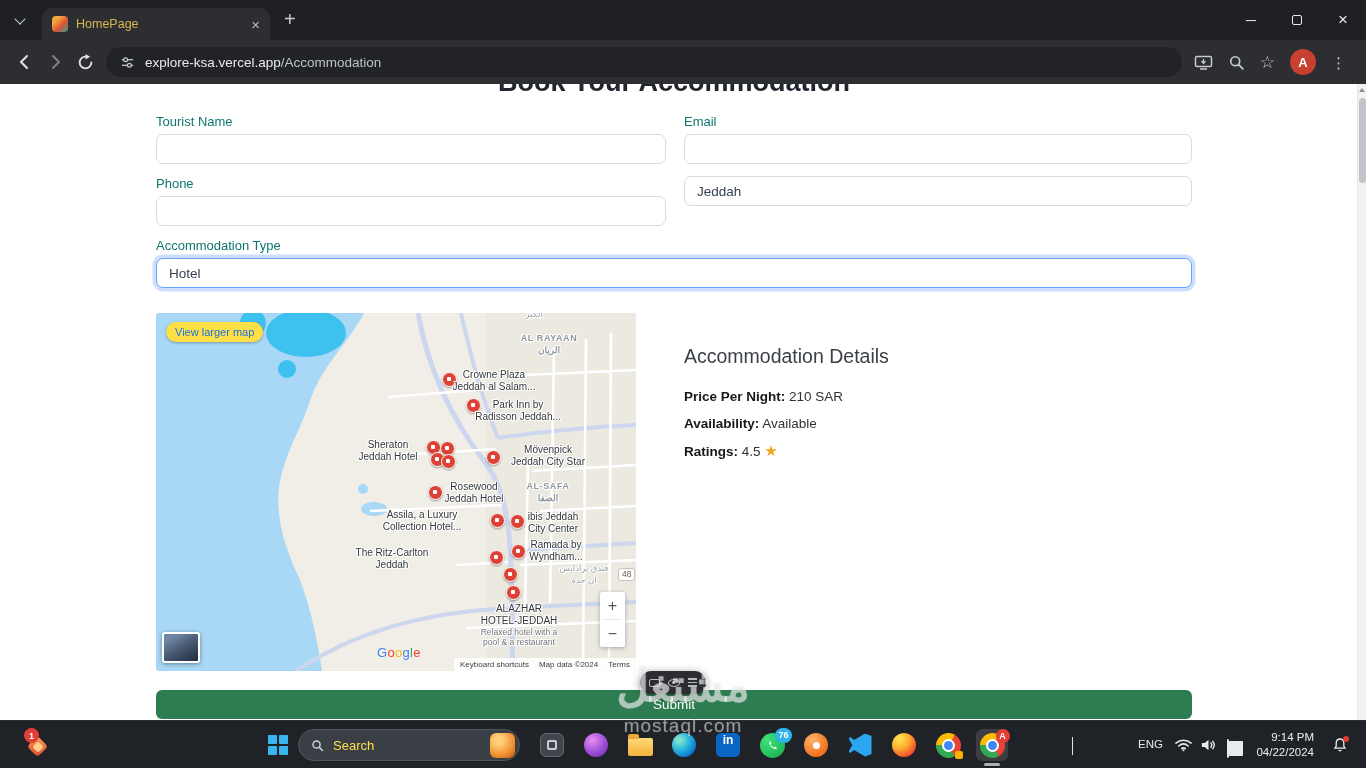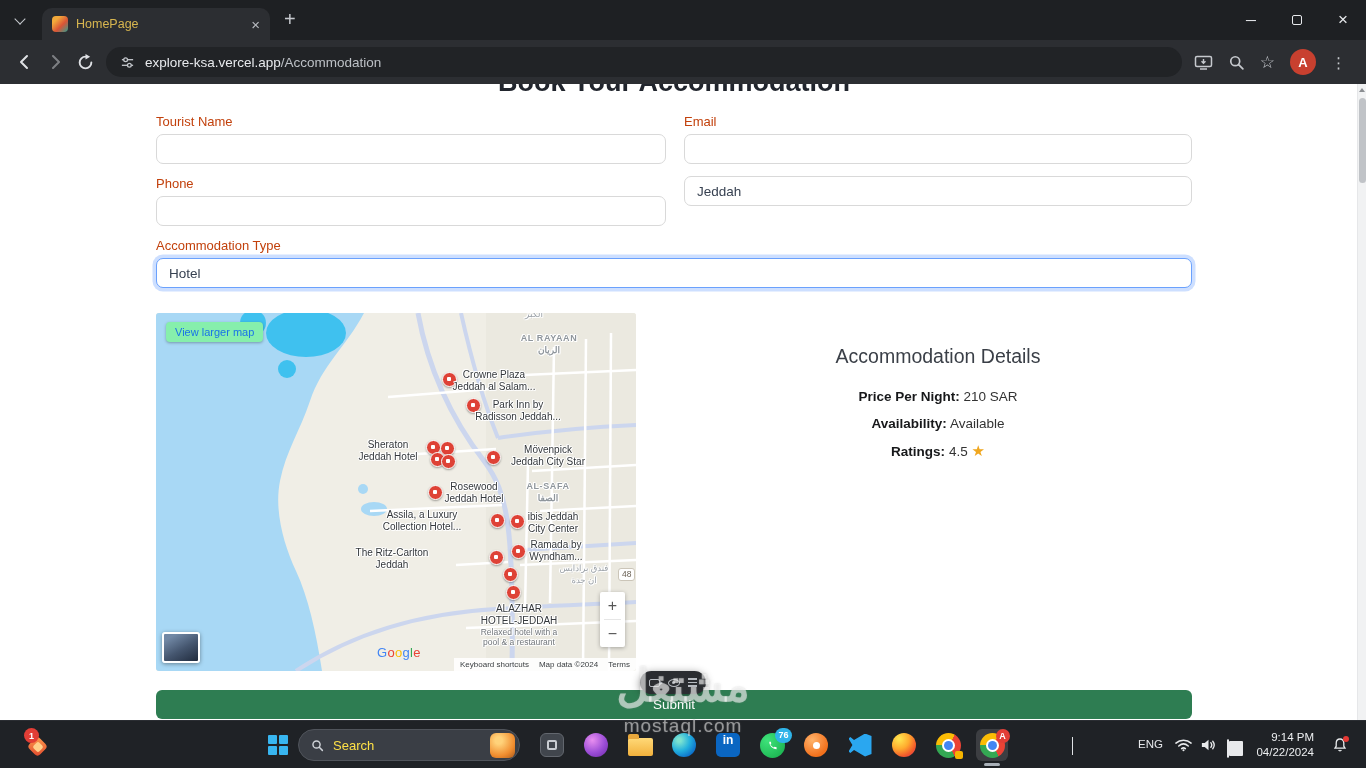--- a/index.html
+++ b/index.html
@@ -28,46 +28,46 @@
 .toolbar-right{display:flex;align-items:center;gap:15px;margin:0 10px 0 2px}
 .star-icon{color:#c6c9ce;font-size:17px;line-height:1}
 .avatar{width:26px;height:26px;border-radius:50%;background:#c8402f;color:#fff;font-size:13px;font-weight:bold;display:flex;align-items:center;justify-content:center}
 .kebab{color:#c6c9ce;font-size:15px;line-height:1}
 
 
 .content{position:absolute;top:84px;left:0;right:0;height:636px;background:#fff;overflow:hidden}
 .page-inner{position:absolute;left:156px;top:0;width:1036px;height:100%}
 .heading{position:absolute;top:-17px;left:0;right:0;text-align:center;font-size:27px;font-weight:bold;color:#21252d}
 .field{position:absolute}
-.flabel{font-size:13px;color:#c2410c;margin-bottom:5px}
+.flabel{font-size:13px;color:#0f766e;margin-bottom:5px}
 .finput{width:100%;height:30px;border:1px solid #d9d9d9;border-radius:7px;padding:0 12px;font-size:13.5px;color:#374151;background:#fff;outline:none;font-family:inherit}
 .finput.focused{border:1px solid #6aa1fd;box-shadow:0 0 0 3.5px rgba(77,139,255,.28)}
 
 
 .map{position:absolute;left:0;top:229px;width:480px;height:358px;background:#f0eee6;border-radius:3px;overflow:hidden}
 .map svg.base{position:absolute;left:0;top:0}
-.viewlarger{position:absolute;left:10px;top:9px;background:#86efac;color:#1a73e8;font-size:11px;padding:4px 9px;border-radius:4px;box-shadow:0 1px 3px rgba(0,0,0,.3)}
+.viewlarger{position:absolute;left:10px;top:9px;background:#fde047;color:#1a73e8;font-size:11px;padding:4px 9px;border-radius:10px;box-shadow:0 1px 3px rgba(0,0,0,.3)}
 .pin{position:absolute;width:15px;height:15px;border-radius:50%;background:#de4236;border:1.5px solid #fff;box-shadow:0 1px 2px rgba(0,0,0,.35)}
 .pin::after{content:"";position:absolute;left:4px;top:4px;width:4px;height:4px;background:#fff;border-radius:1px}
 .mlabel{position:absolute;transform:translateX(-50%);text-align:center;font-size:10px;line-height:11.5px;color:#33373b;font-weight:500;white-space:pre-line;text-shadow:-1px 0 0 #fff,1px 0 0 #fff,0 -1px 0 #fff,0 1px 0 #fff,-1px -1px 0 #fff,1px 1px 0 #fff}
 .mlabel.area{color:#8f969c;font-weight:bold;font-size:9px;letter-spacing:.6px}
 .mlabel.ar{color:#9aa0a6;font-weight:normal;font-size:9px}
 .mlabel.sub{color:#70757a;font-weight:normal;font-size:8.5px;line-height:10px}
 .shield{position:absolute;background:#fff;border:1px solid #cbc5b8;border-radius:3px;font-size:8.5px;color:#6b6255;padding:0 3px;line-height:11px}
 .pegman-thumb{position:absolute;left:6px;bottom:8px;width:38px;height:31px;border:2px solid #fff;border-radius:3px;box-shadow:0 1px 4px rgba(0,0,0,.4);background:linear-gradient(150deg,#7188a5 15%,#45566f 55%,#202b3d)}
 .zoomctl{position:absolute;right:11px;bottom:24px;width:25px;background:#fff;border-radius:2px;box-shadow:0 1px 4px rgba(0,0,0,.3);display:flex;flex-direction:column;align-items:center}
 .zoombtn{width:100%;height:27px;display:flex;align-items:center;justify-content:center;color:#565656;font-size:16px}
 .zoomdiv{width:17px;height:1px;background:#e6e6e6}
 .glogo{position:absolute;left:221px;bottom:11px;font-size:13px;font-weight:500;letter-spacing:.3px}
 .glogo span:nth-child(1){color:#4285f4}.glogo span:nth-child(2){color:#ea4335}.glogo span:nth-child(3){color:#fbbc05}
 .glogo span:nth-child(4){color:#4285f4}.glogo span:nth-child(5){color:#34a853}.glogo span:nth-child(6){color:#ea4335}
 .attrib{position:absolute;right:0;bottom:0;height:13px;background:rgba(255,255,255,.88);display:flex;align-items:center;gap:10px;padding:0 6px;font-size:8px;color:#3c4043}
 
 
-.details{position:absolute;left:528px;top:261px;width:508px;text-align:center}
+.details{position:absolute;left:528px;top:261px;width:508px;text-align:left}
 .details h2{font-size:19.5px;font-weight:500;color:#3a3f47;margin-bottom:21px}
 .dline{font-size:13.5px;margin:11.5px 0;color:#333}
 .dline b{color:#17181a}
 .star-gold{color:#f0a71f;font-size:15px}
 .submit{position:absolute;left:0;top:606px;width:1036px;height:29px;background:#2e7d52;border:none;border-radius:6px;color:#fff;font-size:13.5px;font-family:inherit}
 
 
 .scrollbar{position:absolute;right:0;top:0;width:9px;height:636px;background:#f1f2f3;border-left:1px solid #e6e7e9}
 .sb-up{height:12px;display:flex;align-items:center;justify-content:center}
 .sb-up::after{content:"";border-left:3px solid transparent;border-right:3px solid transparent;border-bottom:4px solid #8a8d91}

